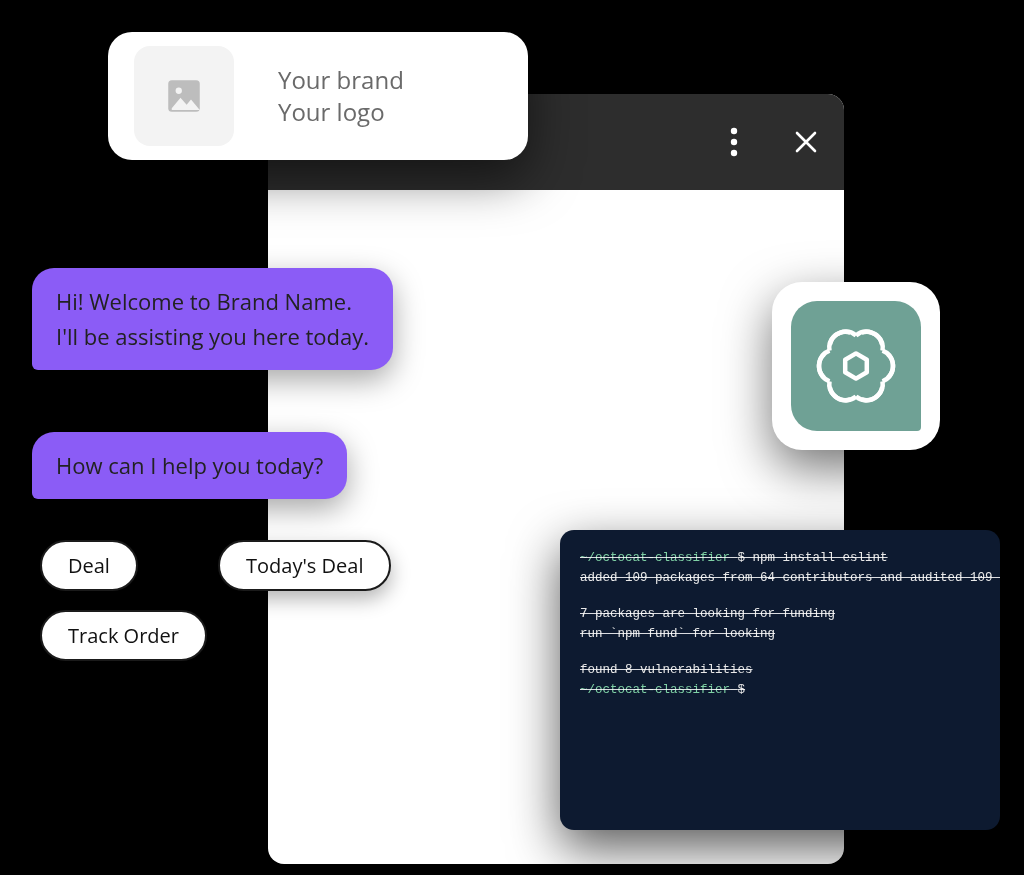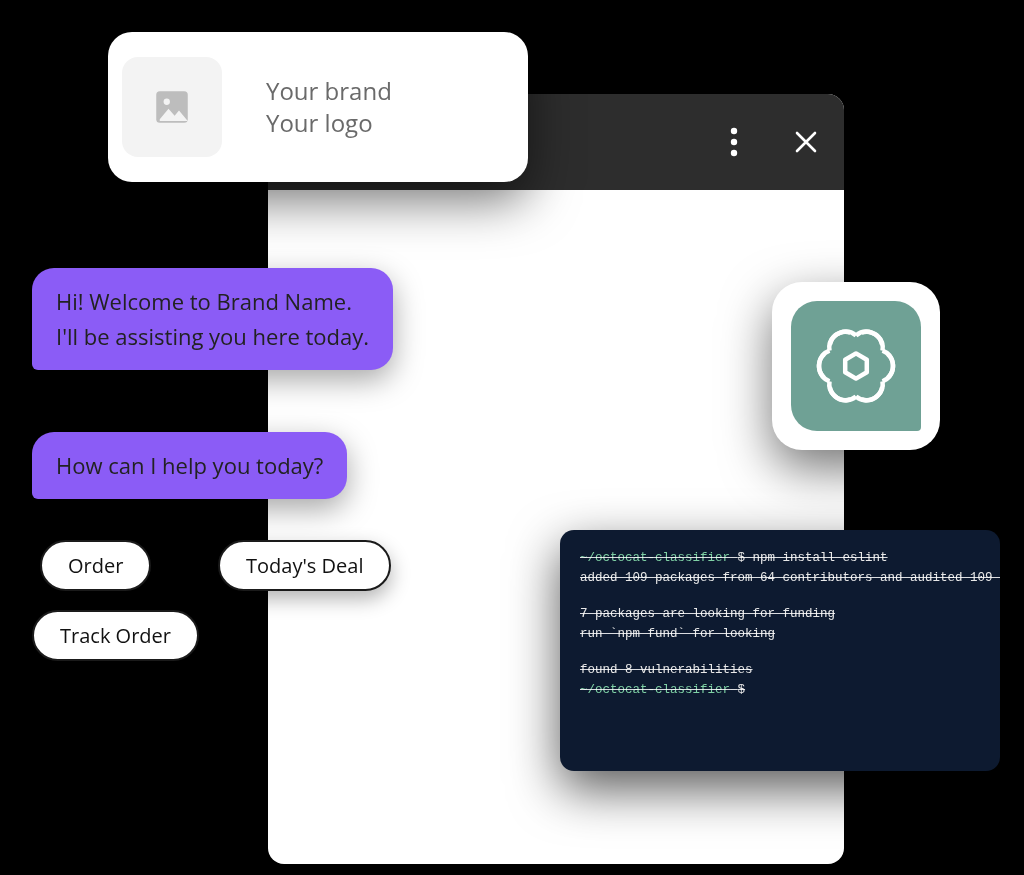--- a/index.html
+++ b/index.html
@@ -59,26 +59,26 @@
     cursor: pointer;
   }
   .header-icon svg { display: block; }
 
   
   .brand-card {
     position: absolute;
     left: 108px;
     top: 32px;
     width: 420px;
-    height: 150px;
+    height: 128px;
     background: #fff;
     border-radius: 24px;
     display: flex;
     align-items: center;
-    padding: 0 14px;
+    padding: 0 26px;
     box-sizing: border-box;
     gap: 44px;
     box-shadow: 0 18px 50px rgba(0,0,0,0.55);
   }
   .logo-placeholder {
     width: 100px;
     height: 100px;
     background: #f3f3f3;
     border-radius: 16px;
     display: flex;
@@ -115,21 +115,21 @@
     border-radius: 999px;
     padding: 10px 26px;
     font-size: 20px;
     color: #111;
     cursor: pointer;
     box-shadow: 0 8px 20px rgba(0,0,0,0.3);
     white-space: nowrap;
   }
   .pill-menu { left: 40px; top: 540px; }
   .pill-deal { left: 218px; top: 540px; }
-  .pill-track { left: 32px; top: 610px; }
+  .pill-track { left: 40px; top: 610px; }
 
   
   .ai-badge {
     position: absolute;
     left: 772px;
     top: 282px;
     width: 168px;
     height: 168px;
     background: #fff;
     border-radius: 30px;
@@ -149,21 +149,21 @@
     justify-content: center;
   }
   .ai-inner svg { width: 90px; height: 90px; }
 
   
   .terminal {
     position: absolute;
     left: 560px;
     top: 530px;
     width: 440px;
-    height: 241px;
+    height: 300px;
     background: #0d1a30;
     border-radius: 14px;
     padding: 18px 20px;
     box-sizing: border-box;
     box-shadow: 0 18px 50px rgba(0,0,0,0.65);
     font-family: "Courier New", monospace;
     font-size: 12.5px;
     color: #cfe8d8;
     overflow: hidden;
   }
@@ -213,21 +213,21 @@
     </div>
     <div class="brand-text">
       <div>Your brand</div>
       <div>Your logo</div>
     </div>
   </div>
 
   <div class="bubble bubble1">Hi! Welcome to Brand Name.<br>I'll be assisting you here today.</div>
   <div class="bubble bubble2">How can I help you today?</div>
 
-  <div class="pill pill-menu">Order</div>
+  <div class="pill pill-menu">Deal</div>
   <div class="pill pill-deal">Today's Deal</div>
   <div class="pill pill-track">Track Order</div>
 
   <div class="ai-badge">
     <div class="ai-inner">
       <svg viewBox="0 0 100 100" fill="none" stroke="#fff" stroke-width="5" stroke-linejoin="round">
         <g transform="translate(50,50)">
           <g>
             <path d="M0 -34 a18 18 0 0 1 29 10 l0 0"></path>
             <path d="M0 -34 a18 18 0 0 1 29 10" transform="rotate(60)"></path>

